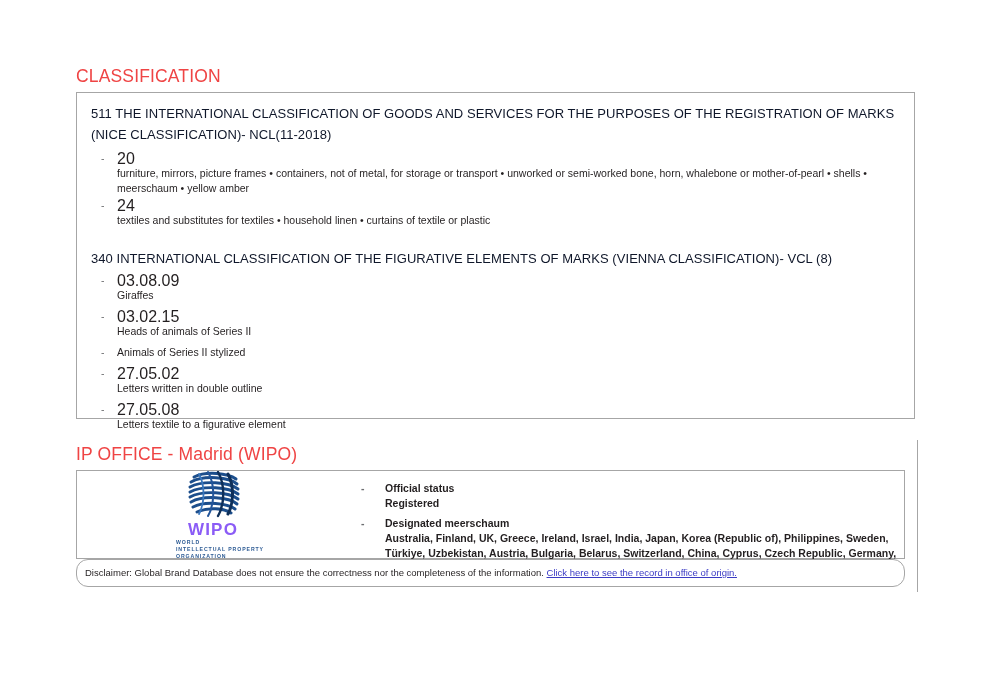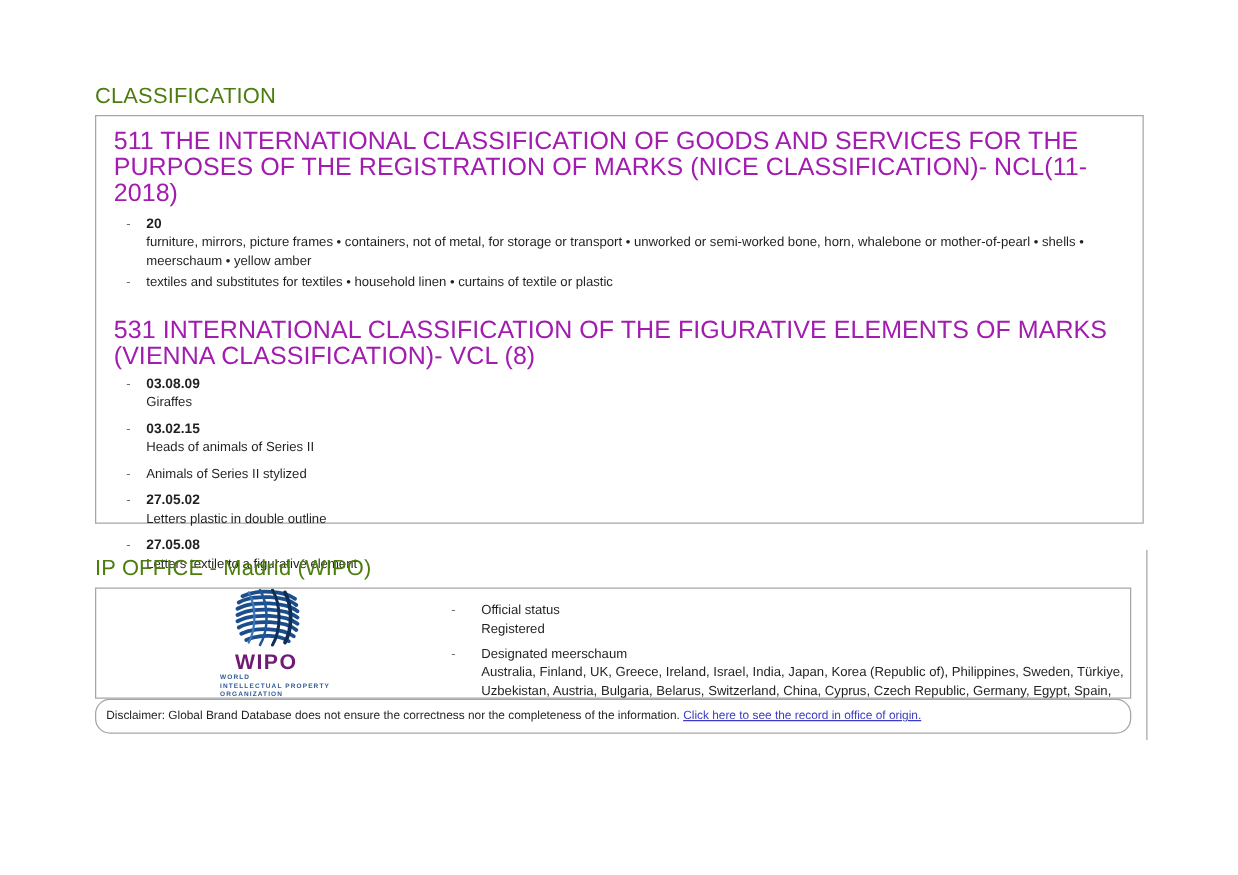--- a/index.html
+++ b/index.html
@@ -22,21 +22,21 @@
     width: 990px;
     height: 700px;
   }
 
   
   .section-title {
     position: absolute;
     font-size: 17.5px;
     font-weight: 400;
     letter-spacing: 0.15px;
-    color: #4d7c0f;
+    color: #ef4444;
     white-space: nowrap;
   }
   #classification-title { left: 76px; top: 66px; }
   #ipoffice-title { left: 76px; top: 444px; }
 
   
   .panel {
     position: absolute;
     border: 1px solid #a6a6a6;
     background: #ffffff;
@@ -74,24 +74,24 @@
 
   
   .cls-inner {
     position: absolute;
     left: 14px;
     top: 10px;
     right: 12px;
   }
 
   .cls-heading {
-    font-size: 20px;
+    font-size: 13px;
     line-height: 21px;
     font-weight: 400;
-    color: #a21caf;
+    color: #0f172a;
     letter-spacing: 0.05px;
   }
   #nice-heading { margin: 0 0 6px 0; }
   #vienna-heading { margin: 20px 0 4px 0; }
 
   ul.dash-list {
     list-style: none;
     margin: 0;
     padding: 0;
   }
@@ -103,24 +103,23 @@
   ul.dash-list > li::before {
     content: "-";
     position: absolute;
     left: 10px;
     top: 0;
     color: #6d6e71;
     font-size: 10.5px;
     line-height: 15px;
   }
   .item-code {
-    font-size: 11px;
-    line-height: 15px;
-    color: #231f20;
-    font-weight: bold;
+    font-size: 16px;
+    line-height: 15px;
+    color: #231f20;
   }
   .item-desc {
     font-size: 10.5px;
     line-height: 15px;
     color: #231f20;
   }
   #nice-list > li { margin-bottom: 2px; }
   #vienna-list > li { margin-bottom: 6px; }
 
   
@@ -134,20 +133,21 @@
     display: flex;
     align-items: center;
     justify-content: center;
     padding-top: 2px;
     box-sizing: border-box;
   }
   .io-detail-cell {
     flex: 1;
     padding-top: 10px;
     box-sizing: border-box;
+    font-weight: bold;
   }
   .io-detail-cell ul.dash-list > li::before { left: 12px; top: 0; }
   .io-detail-cell ul.dash-list > li { padding-left: 36px; margin-bottom: 5px; }
   .io-label {
     font-size: 10.5px;
     line-height: 15px;
     color: #231f20;
   }
   .io-value {
     font-size: 10.5px;
@@ -159,21 +159,21 @@
   .wipo-logo {
     width: 106px;
     text-align: center;
     line-height: 0;
   }
   .wipo-word {
     font-family: "Liberation Sans", sans-serif;
     font-weight: bold;
     font-size: 17px;
     line-height: 18px;
-    color: #701a75;
+    color: #8b5cf6;
     letter-spacing: 1.2px;
     margin-top: 2px;
   }
   .wipo-sub {
     font-family: "Liberation Sans", sans-serif;
     font-weight: bold;
     font-size: 5.2px;
     line-height: 7px;
     letter-spacing: 0.9px;
     color: #2d5b94;
@@ -206,41 +206,42 @@
     <div class="cls-inner">
 
       <div class="cls-heading" id="nice-heading">511 THE INTERNATIONAL CLASSIFICATION OF GOODS AND SERVICES FOR THE PURPOSES OF THE REGISTRATION OF MARKS (NICE CLASSIFICATION)- NCL(11-2018)</div>
 
       <ul class="dash-list" id="nice-list">
         <li>
           <div class="item-code">20</div>
           <div class="item-desc">furniture, mirrors, picture frames • containers, not of metal, for storage or transport • unworked or semi-worked bone, horn, whalebone or mother-of-pearl • shells • meerschaum • yellow amber</div>
         </li>
         <li>
+          <div class="item-code">24</div>
           <div class="item-desc">textiles and substitutes for textiles • household linen • curtains of textile or plastic</div>
         </li>
       </ul>
 
-      <div class="cls-heading" id="vienna-heading">531 INTERNATIONAL CLASSIFICATION OF THE FIGURATIVE ELEMENTS OF MARKS (VIENNA CLASSIFICATION)- VCL (8)</div>
+      <div class="cls-heading" id="vienna-heading">340 INTERNATIONAL CLASSIFICATION OF THE FIGURATIVE ELEMENTS OF MARKS (VIENNA CLASSIFICATION)- VCL (8)</div>
 
       <ul class="dash-list" id="vienna-list">
         <li>
           <div class="item-code">03.08.09</div>
           <div class="item-desc">Giraffes</div>
         </li>
         <li>
           <div class="item-code">03.02.15</div>
           <div class="item-desc">Heads of animals of Series II</div>
         </li>
         <li>
           <div class="item-desc">Animals of Series II stylized</div>
         </li>
         <li>
           <div class="item-code">27.05.02</div>
-          <div class="item-desc">Letters plastic in double outline</div>
+          <div class="item-desc">Letters written in double outline</div>
         </li>
         <li>
           <div class="item-code">27.05.08</div>
           <div class="item-desc">Letters textile to a figurative element</div>
         </li>
       </ul>
 
     </div>
   </div>
 

